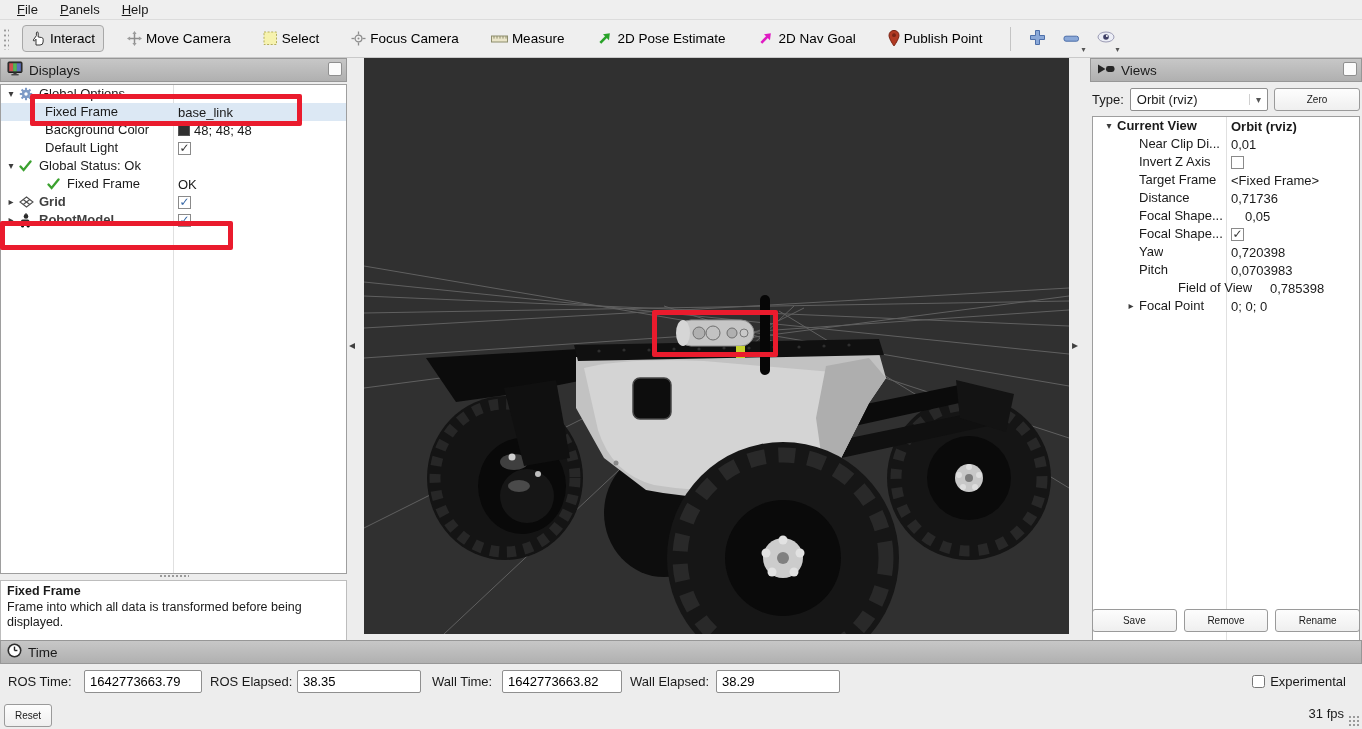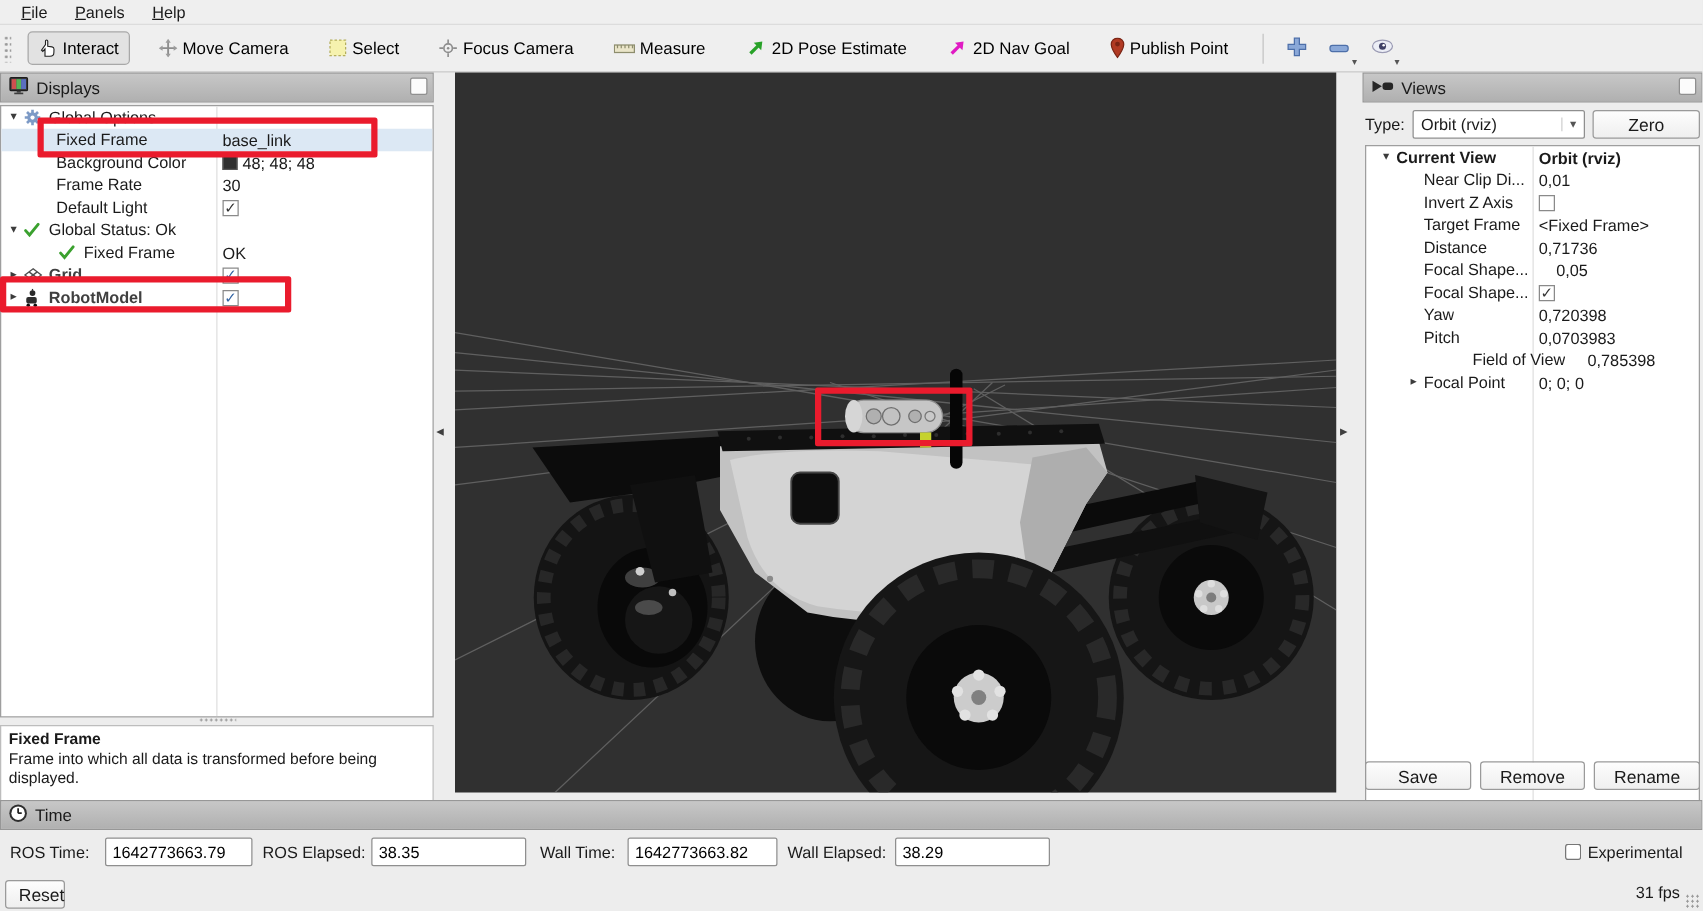--- a/index.html
+++ b/index.html
@@ -25,21 +25,21 @@
   .tb-sep { width:1px; height:24px; background:#c4c4c4; margin:0 12px 0 4px; }
   .mini-btn { position:relative; display:flex; align-items:center; justify-content:center;
               width:30px; height:28px; margin-right:4px; background:transparent; border:none; }
   .mini-btn .dd { position:absolute; right:1px; bottom:-1px; font-size:8px; color:#555; }
 
   
   .panel-header { height:24px; background:linear-gradient(#c7c7c7,#b0b0b0); border:1px solid #979797;
                   display:flex; align-items:center; gap:6px; padding:0 6px; font-size:13.5px; }
   .float-btn { position:absolute; right:5px; top:4px; width:14px; height:14px; background:#fbfbfb;
                border:1px solid #8f8f8f; border-radius:2px; }
-  .btn { font-family:inherit; font-size:14px; color:#1a1a1a; background:linear-gradient(#fdfdfd,#efefef);
+  .btn { font-family:inherit; font-size:10px; color:#1a1a1a; background:linear-gradient(#fdfdfd,#efefef);
          border:1px solid #9a9a9a; border-radius:3px; height:23px; padding:0 10px; }
   .btn:disabled { color:#b4b4b4; }
 
   
   .treebox { position:absolute; background:#ffffff; border:1px solid #9e9e9e; overflow:hidden; }
   .tree-divider { position:absolute; top:0; bottom:0; width:1px; background:#e0e0e0; }
   .trow { position:relative; height:18px; line-height:18px; display:flex; align-items:center; white-space:nowrap; }
   .trow.sel { background:#dce8f4; }
   .trow .exp { display:inline-block; width:16px; font-size:10px; color:#3c3c3c; text-align:center; flex:0 0 16px;}
   .trow .tico { display:inline-flex; width:20px; justify-content:flex-start; align-items:center; flex:0 0 20px; }
@@ -262,24 +262,20 @@
         <span class="val" style="left: 177px;">base_link</span>
       </div>
       <div class="trow" style="padding-left: 44px;">
         <span class="lbl">Background Color</span>
         <span class="val" style="left: 177px;">
           <span class="swatch" style="background: rgb(48, 48, 48);"></span>
           <span>48; 48; 48</span>
         </span>
       </div>
       <div class="trow" style="padding-left: 44px;">
-        <span class="lbl">Frame Rate</span>
-        <span class="val" style="left: 177px;">30</span>
-      </div>
-      <div class="trow" style="padding-left: 44px;">
         <span class="lbl">Default Light</span>
         <span class="val" style="left: 177px;">
           <span class="cb">✓</span>
         </span>
       </div>
       <div class="trow" style="padding-left: 2px;">
         <span class="exp">▾</span>
         <span class="tico">
           <svg width="13" height="12" viewBox="0 0 13 12">
             <path d="M1.5 6.5 L4.6 10 L11.5 1.5" fill="none" stroke="#3ba12f" stroke-width="2.3" stroke-linecap="round"></path>

